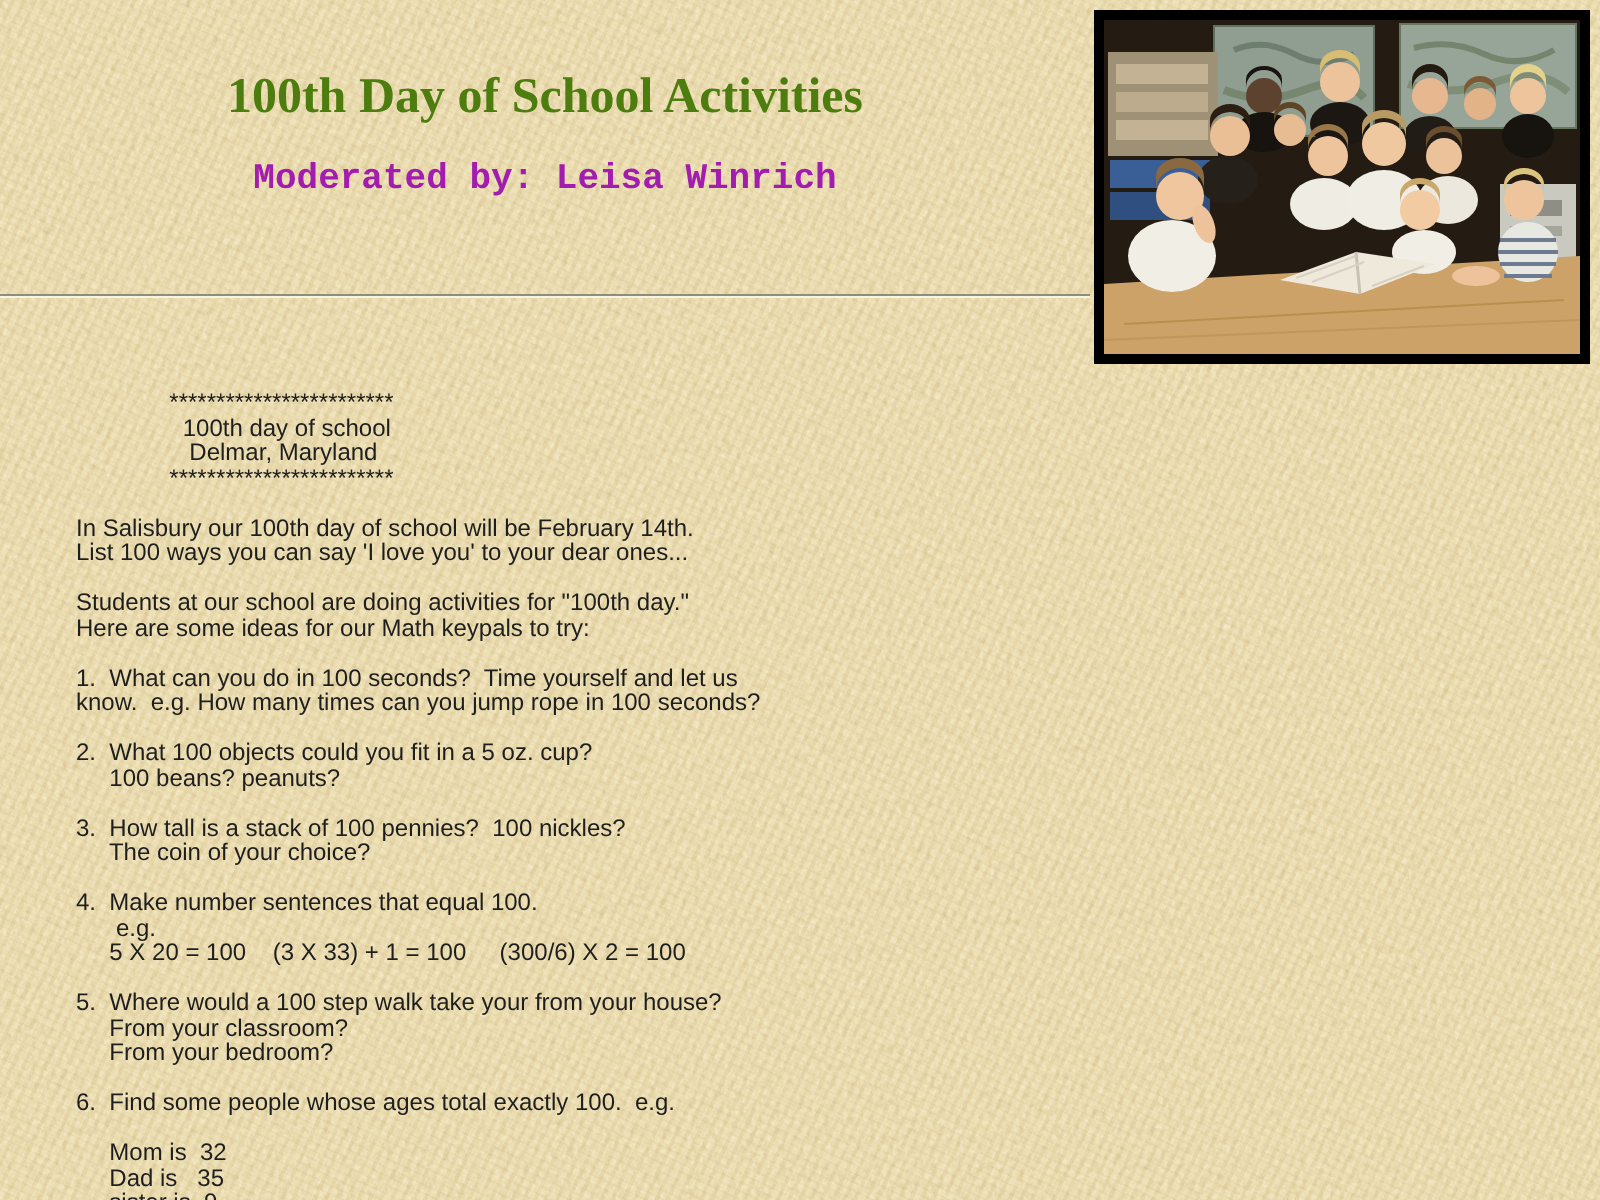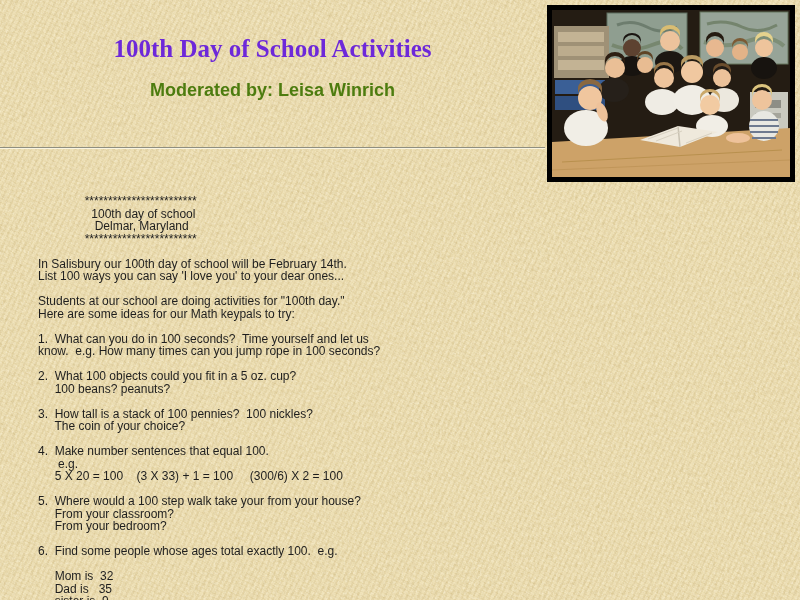--- a/index.html
+++ b/index.html
@@ -38,29 +38,29 @@
     position: absolute; left: 0; top: 0;
     width: 545px;
     text-align: center;
   }
   .title {
     margin: 34px 0 0 0;
     font-family: "Liberation Serif", serif;
     font-weight: bold;
     font-size: 25px;
     line-height: 29px;
-    color: #6d28d9;
+    color: #4d7c0f;
   }
   .subtitle {
     margin-top: 17px;
-    font-family: Liberation Sans, sans-serif;
+    font-family: Liberation Mono, monospace;
     font-weight: bold;
     font-size: 18px;
     line-height: 21px;
-    color: #4d7c0f;
+    color: #a21caf;
   }
   .divider {
     margin-top: 46px;
     height: 0;
     border: 0;
     border-top: 1px solid #8e8e80;
     border-bottom: 1px solid #f9f4e0;
   }
 
   

